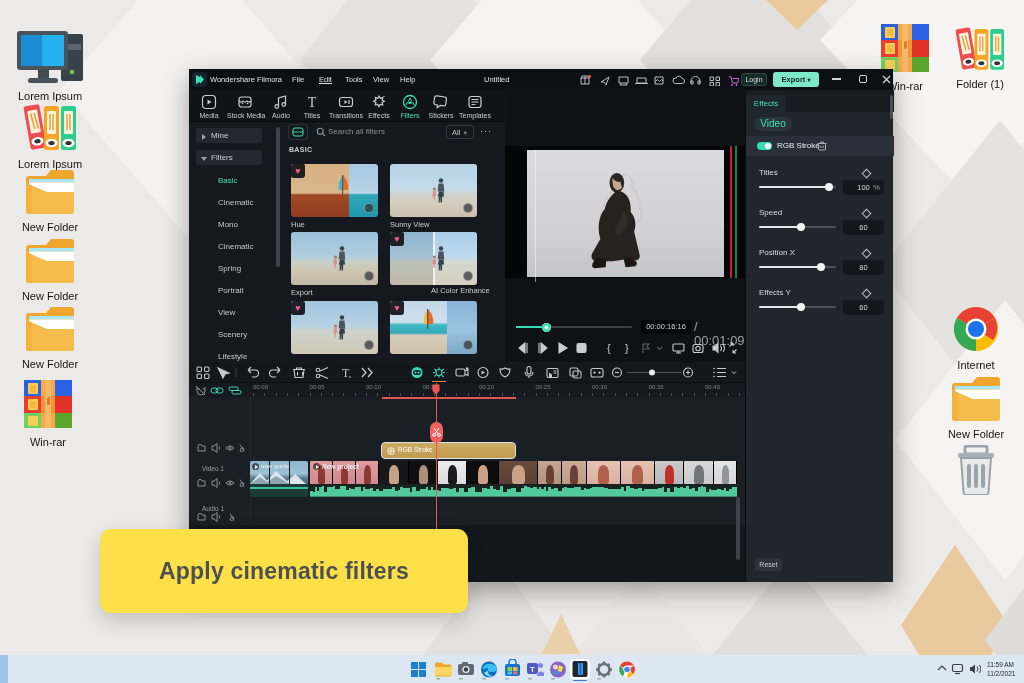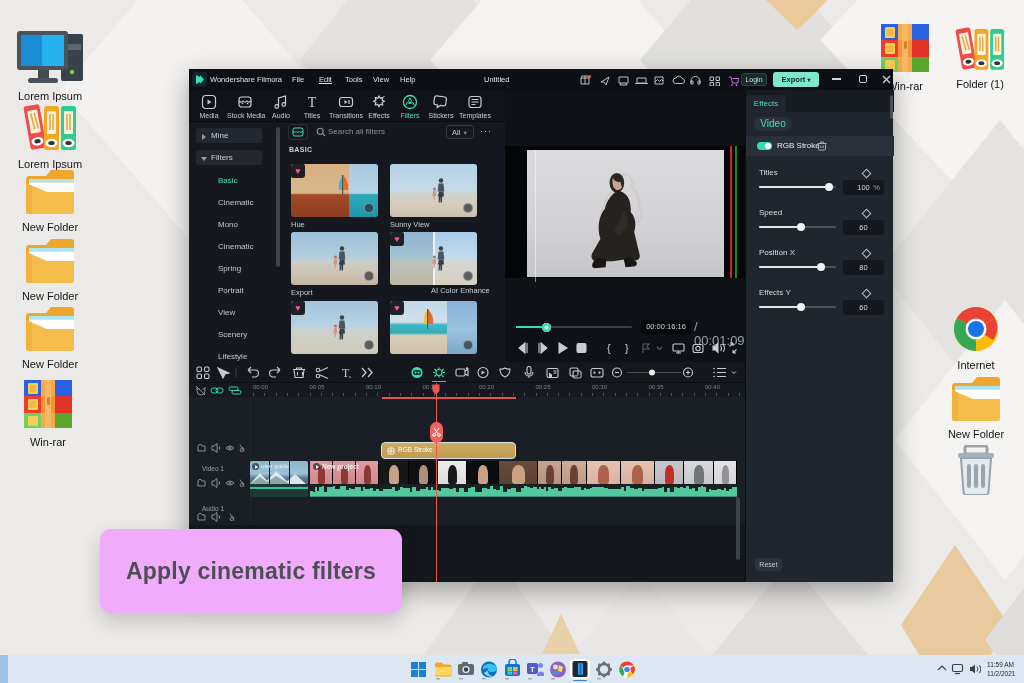--- a/index.html
+++ b/index.html
@@ -24,21 +24,21 @@
 .tlabel { position:absolute; font-size:7.5px; color:#c9cdd2; }
 .heart { position:absolute; left:0; top:0; width:14px; height:14px; background:rgba(16,18,22,.92); border-radius:3px 2px 3px 2px; text-align:center; line-height:14px; color:#f5569a; font-size:9px; }
 .avatar { position:absolute; right:4px; bottom:4px; width:10px; height:10px; background:rgba(40,44,50,.7); border-radius:50%; border:1px solid rgba(200,205,210,.5); }
 .elabel { position:absolute; left:13px; font-size:8px; color:#d8dbde; }
 .ebox { position:absolute; left:97px; width:41px; height:15px; background:#14181e; border-radius:3px; color:#d5d8db; font-size:7.5px; line-height:15px; text-align:center; }
 .ediamond { position:absolute; left:117px; width:7px; height:7px; border:1px solid #b9bec4; transform:rotate(45deg); }
 .eslider { position:absolute; left:13px; width:77px; height:2px; background:#4a5158; border-radius:1px; }
 .eslider .fill { position:absolute; left:0; top:0; height:2px; background:#e3e6e9; border-radius:1px; }
 .eslider .knob { position:absolute; top:-3px; width:8px; height:8px; background:#f2f4f6; border-radius:50%; }
 
-#tip { position:absolute; left:100px; top:529px; width:302px; height:84px; background:#f0abfc; border-radius:11px; box-shadow:0 8px 20px rgba(0,0,0,.18); display:flex; align-items:center; justify-content:center; }
+#tip { position:absolute; left:100px; top:529px; width:368px; height:84px; background:#fde047; border-radius:11px; box-shadow:0 8px 20px rgba(0,0,0,.18); display:flex; align-items:center; justify-content:center; }
 #tip span { font-size:23px; font-weight:700; color:#4d5053; letter-spacing:.2px; }
 
 #taskbar { position:absolute; left:0; top:655px; width:1024px; height:28px; background:#dde7f2; }
 </style>
 </head>
 <body>
 <div id="bg">
 
   <div class="shape" style="left:60px;top:-60px;width:260px;height:300px;background:#f3f2f0;clip-path:polygon(50% 0,100% 50%,50% 100%,0 50%)"></div>
   <div class="shape" style="left:300px;top:-80px;width:220px;height:280px;background:#e3e2e0;clip-path:polygon(50% 0,100% 50%,50% 100%,0 50%)"></div>

